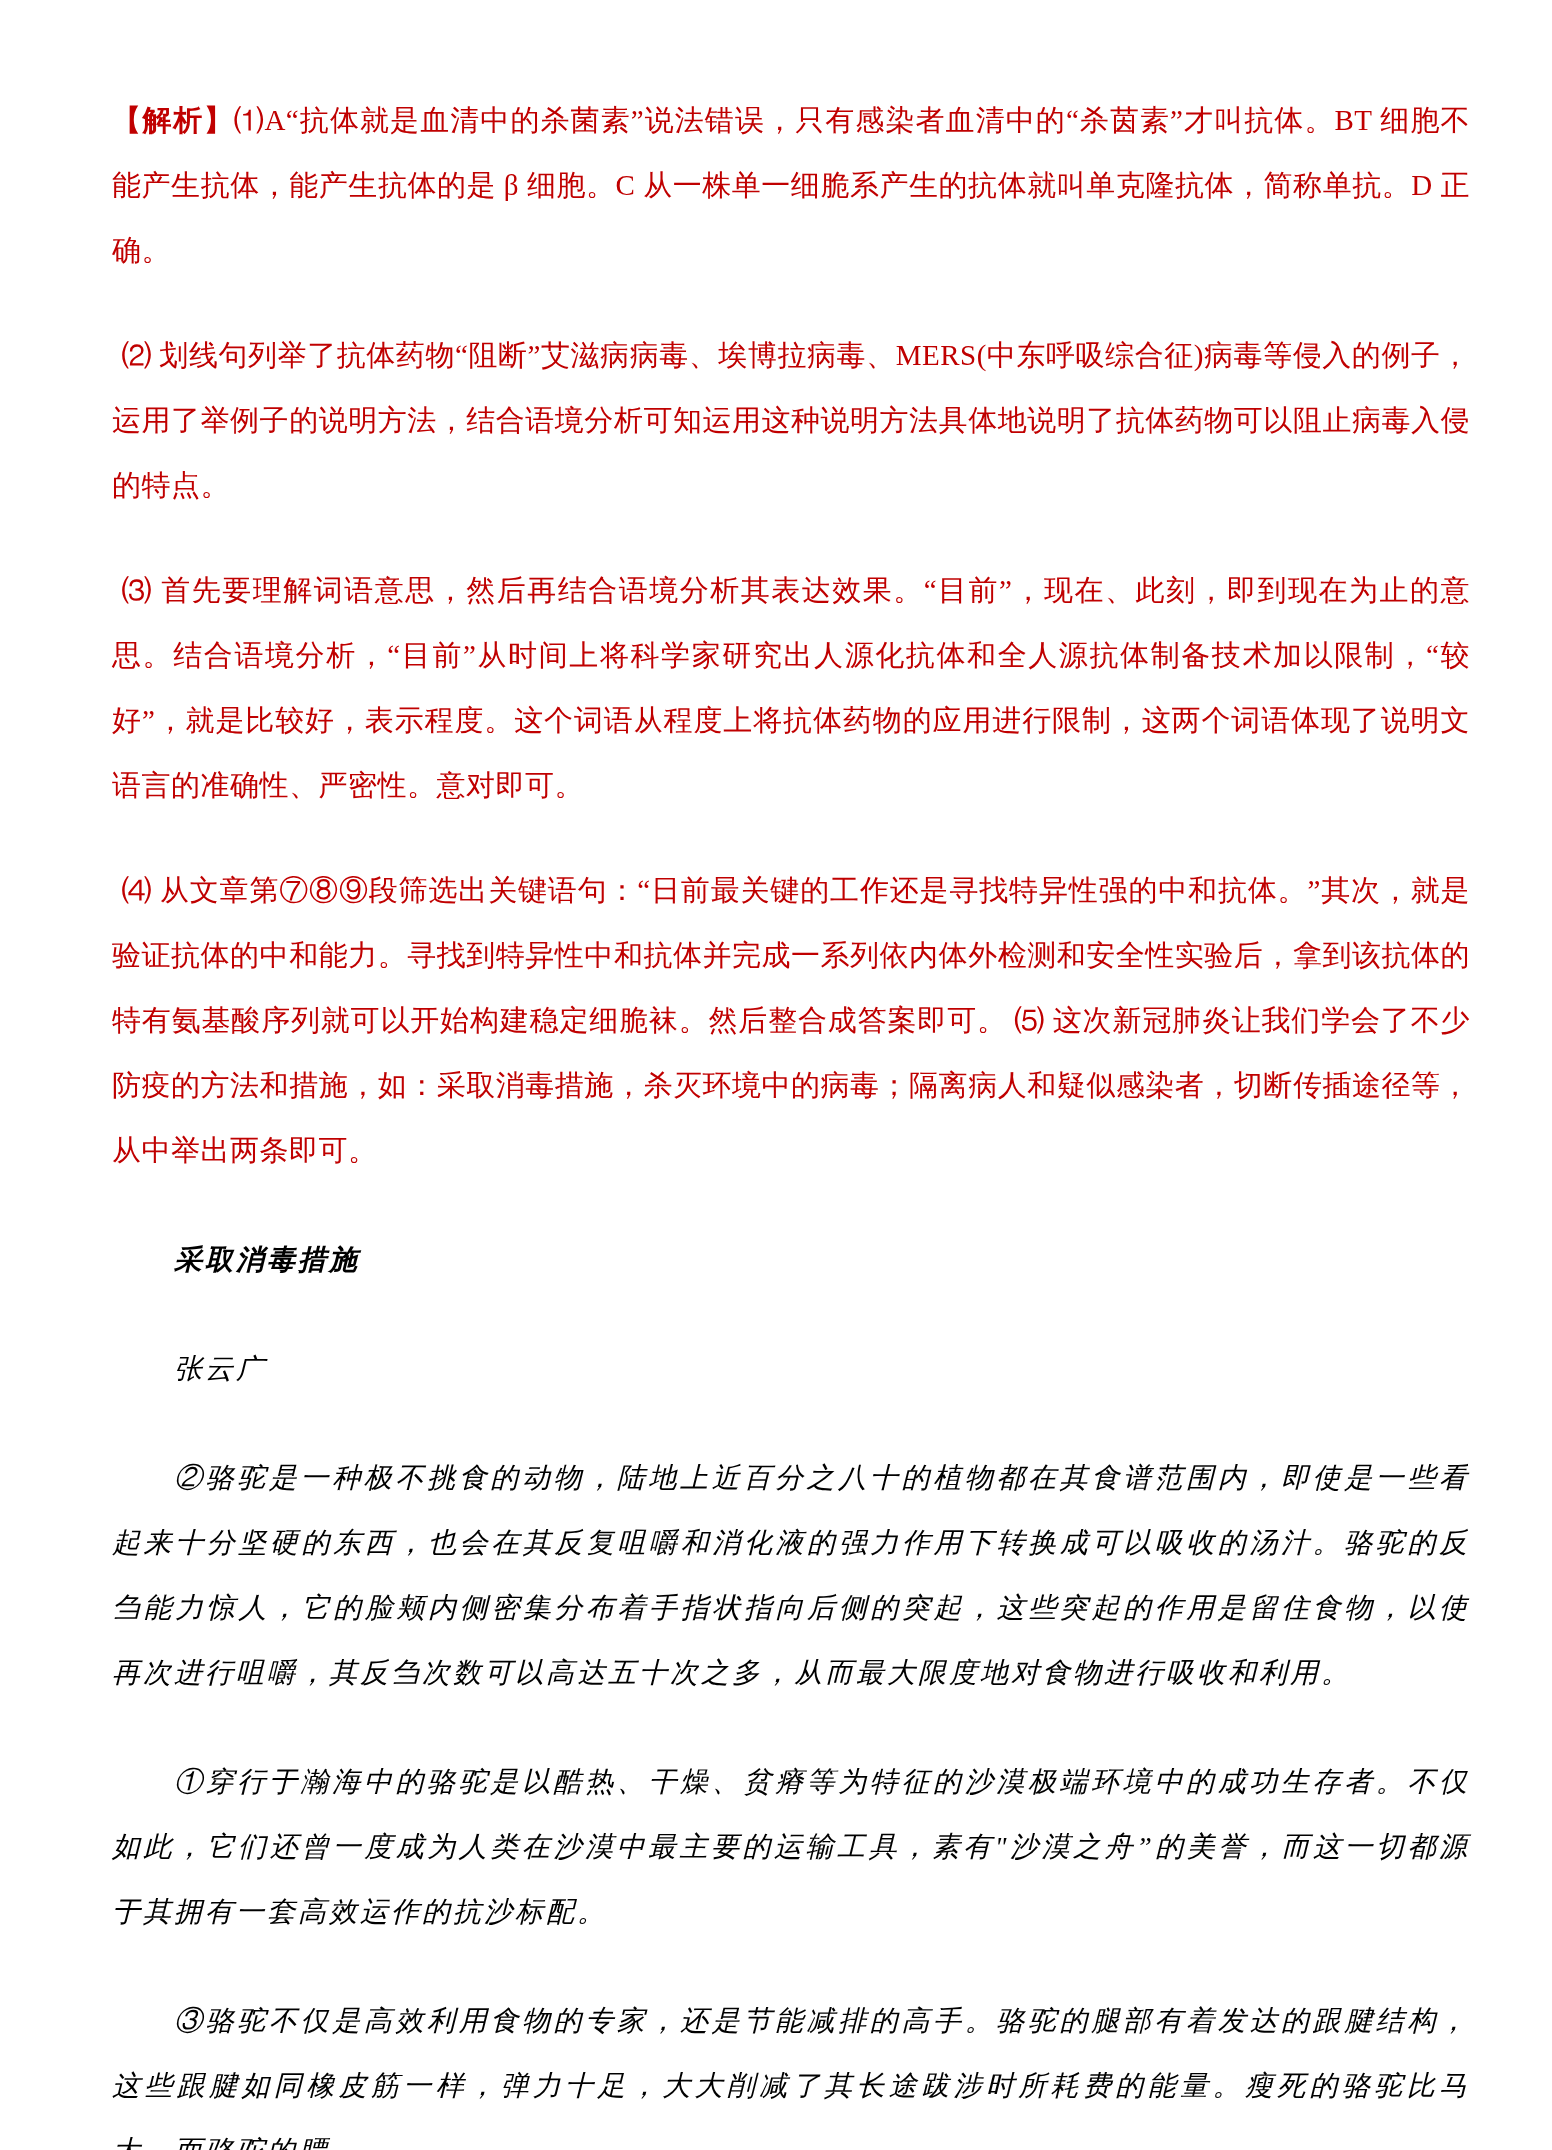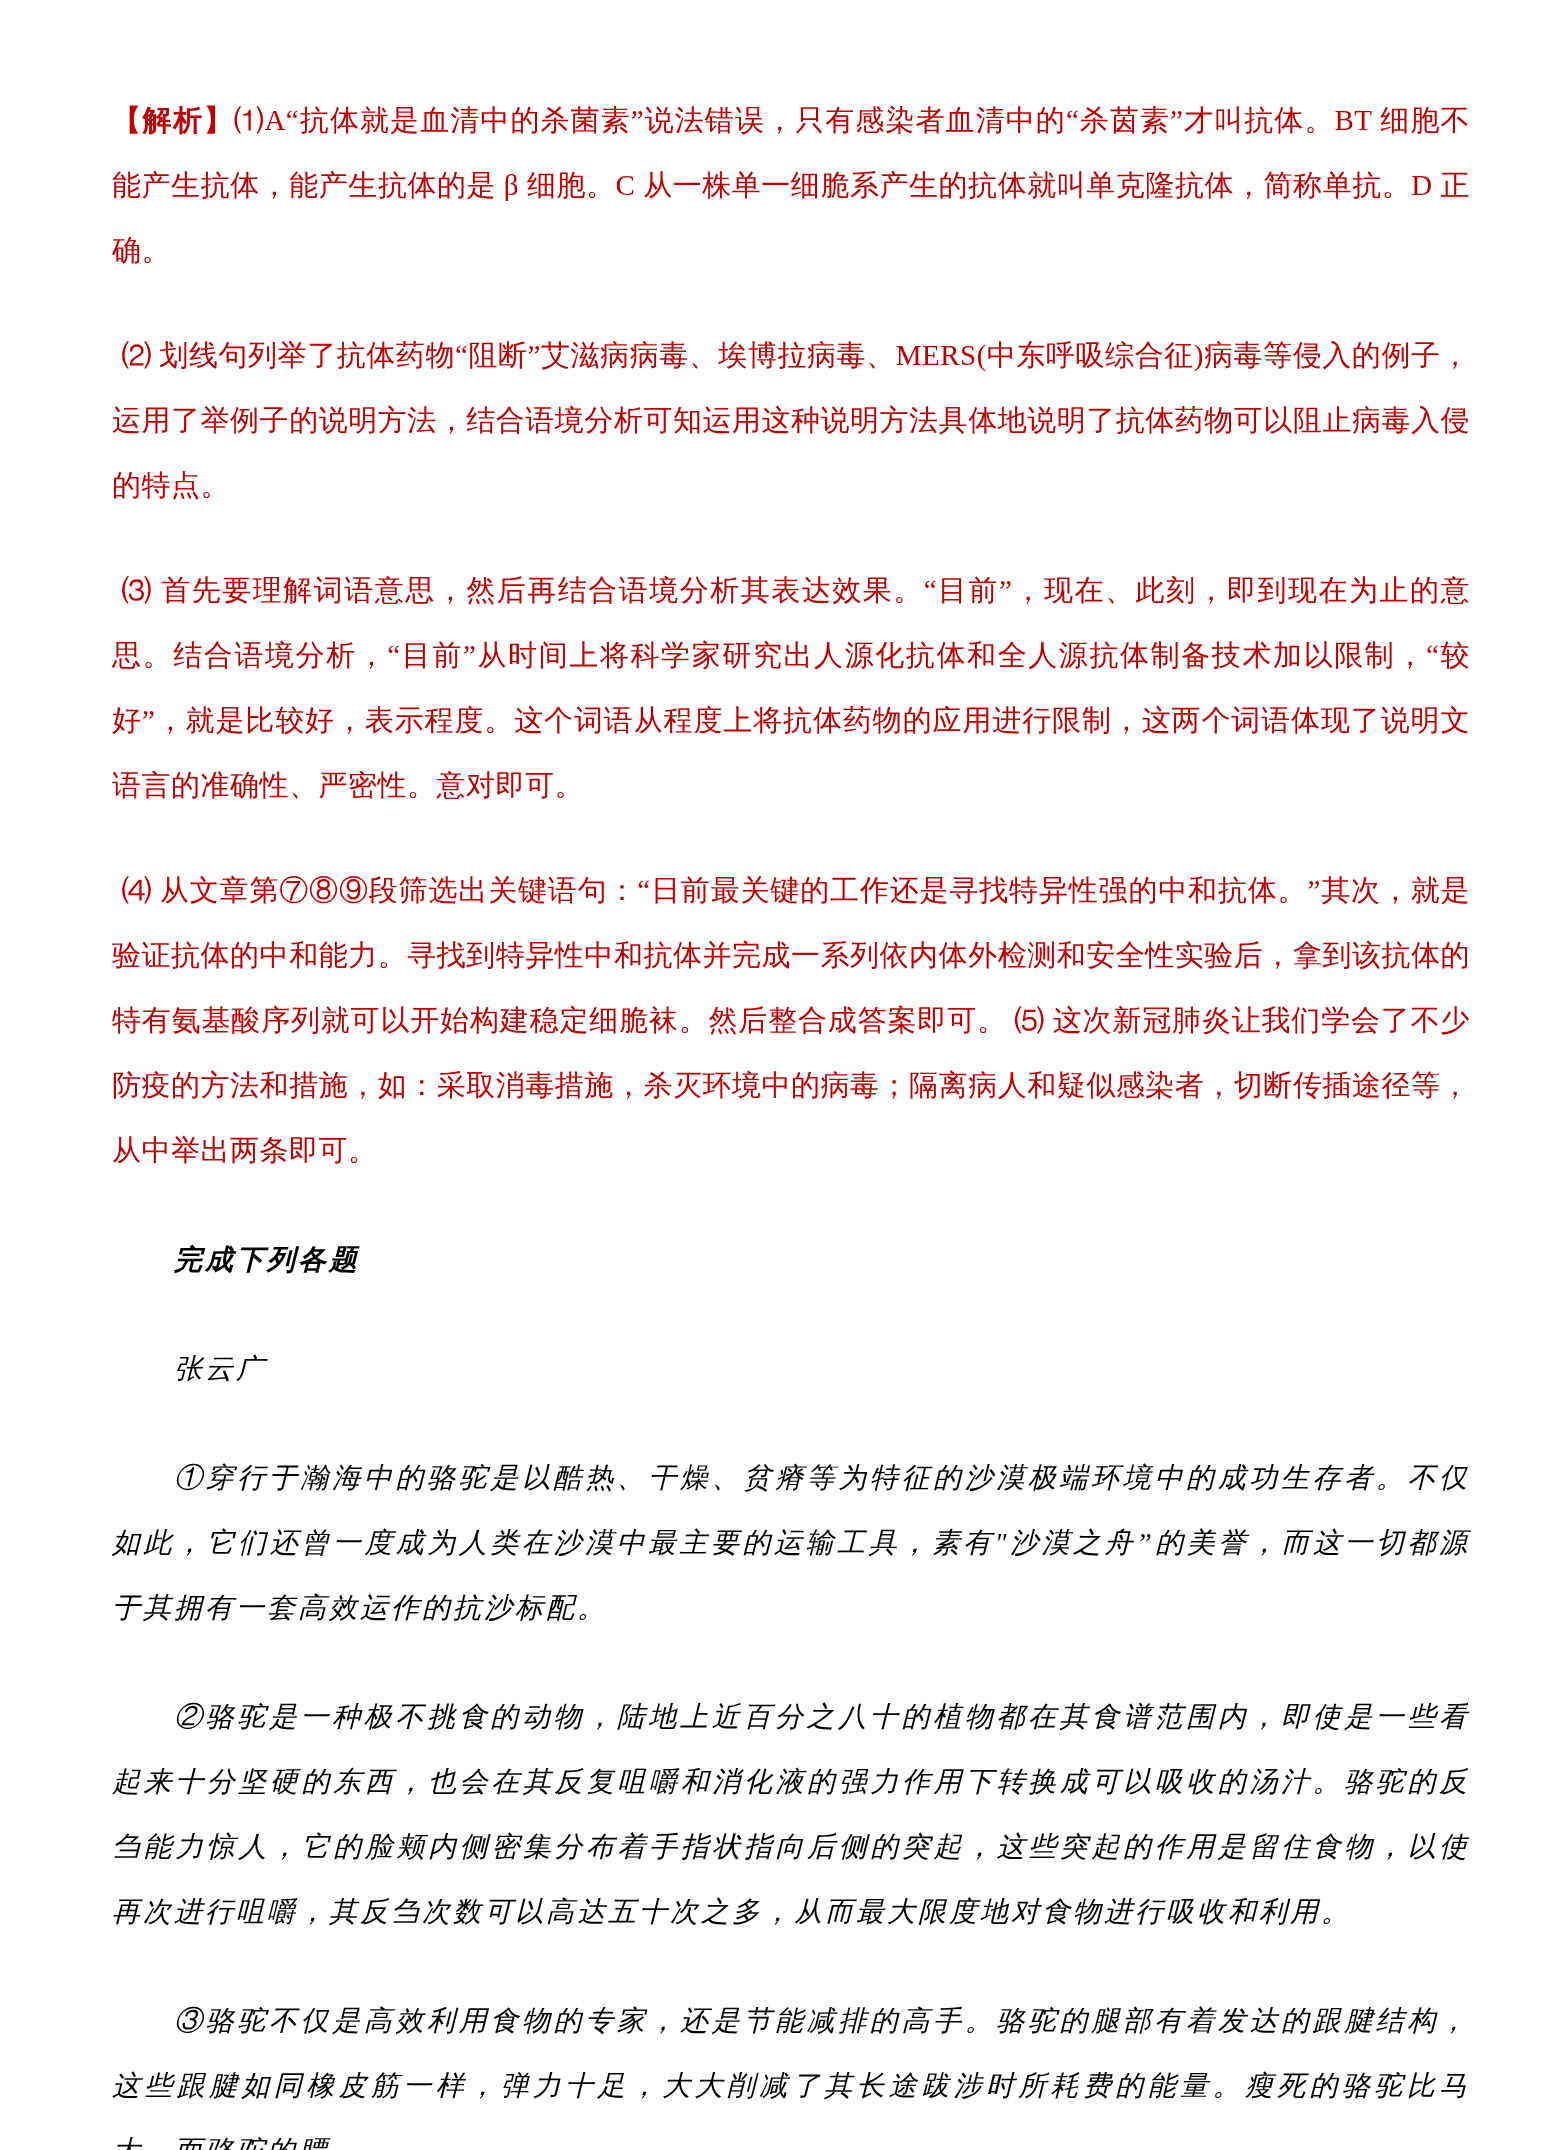--- a/index.html
+++ b/index.html
@@ -84,20 +84,20 @@
 
   <div class="analysis">
     <p><span class="ans-label">【解析】</span><span>⑴A“抗体就是血清中的杀菌素”说法错误，只有感染者血清中的“杀茵素”才叫抗体。BT 细胞不能产生抗体，能产生抗体的是 β 细胞。C 从一株单一细脆系产生的抗体就叫单克隆抗体，简称单抗。D 正确。</span></p>
     <p class="numbered">⑵ 划线句列举了抗体药物“阻断”艾滋病病毒、埃博拉病毒、MERS(中东呼吸综合征)病毒等侵入的例子，运用了举例子的说明方法，结合语境分析可知运用这种说明方法具体地说明了抗体药物可以阻止病毒入侵的特点。</p>
     <p class="numbered">⑶ 首先要理解词语意思，然后再结合语境分析其表达效果。“目前”，现在、此刻，即到现在为止的意思。结合语境分析，“目前”从时间上将科学家研究出人源化抗体和全人源抗体制备技术加以限制，“较好”，就是比较好，表示程度。这个词语从程度上将抗体药物的应用进行限制，这两个词语体现了说明文语言的准确性、严密性。意对即可。</p>
     <p class="numbered">⑷ 从文章第⑦⑧⑨段筛选出关键语句：“日前最关键的工作还是寻找特异性强的中和抗体。”其次，就是验证抗体的中和能力。寻找到特异性中和抗体并完成一系列依内体外检测和安全性实验后，拿到该抗体的特有氨基酸序列就可以开始构建稳定细脆袜。然后整合成答案即可。 ⑸ 这次新冠肺炎让我们学会了不少防疫的方法和措施，如：采取消毒措施，杀灭环境中的病毒；隔离病人和疑似感染者，切断传插途径等，从中举出两条即可。</p>
   </div>
 
 
   <div class="passage">
-    <p class="passage-title">完成下列各题</p>
+    <p class="passage-title">采取消毒措施</p>
     <p class="passage-author">张云广</p>
+    <p>②骆驼是一种极不挑食的动物，陆地上近百分之八十的植物都在其食谱范围内，即使是一些看起来十分坚硬的东西，也会在其反复咀嚼和消化液的强力作用下转换成可以吸收的汤汁。骆驼的反刍能力惊人，它的脸颊内侧密集分布着手指状指向后侧的突起，这些突起的作用是留住食物，以使再次进行咀嚼，其反刍次数可以高达五十次之多，从而最大限度地对食物进行吸收和利用。</p>
     <p>①穿行于瀚海中的骆驼是以酷热、干燥、贫瘠等为特征的沙漠极端环境中的成功生存者。不仅如此，它们还曾一度成为人类在沙漠中最主要的运输工具，素有"沙漠之舟”的美誉，而这一切都源于其拥有一套高效运作的抗沙标配。</p>
-    <p>②骆驼是一种极不挑食的动物，陆地上近百分之八十的植物都在其食谱范围内，即使是一些看起来十分坚硬的东西，也会在其反复咀嚼和消化液的强力作用下转换成可以吸收的汤汁。骆驼的反刍能力惊人，它的脸颊内侧密集分布着手指状指向后侧的突起，这些突起的作用是留住食物，以使再次进行咀嚼，其反刍次数可以高达五十次之多，从而最大限度地对食物进行吸收和利用。</p>
     <p>③骆驼不仅是高效利用食物的专家，还是节能减排的高手。骆驼的腿部有着发达的跟腱结构，这些跟腱如同橡皮筋一样，弹力十足，大大削减了其长途跋涉时所耗费的能量。瘦死的骆驼比马大，而骆驼的膘</p>
   </div>
 
 </div>
 
 </body></html>

